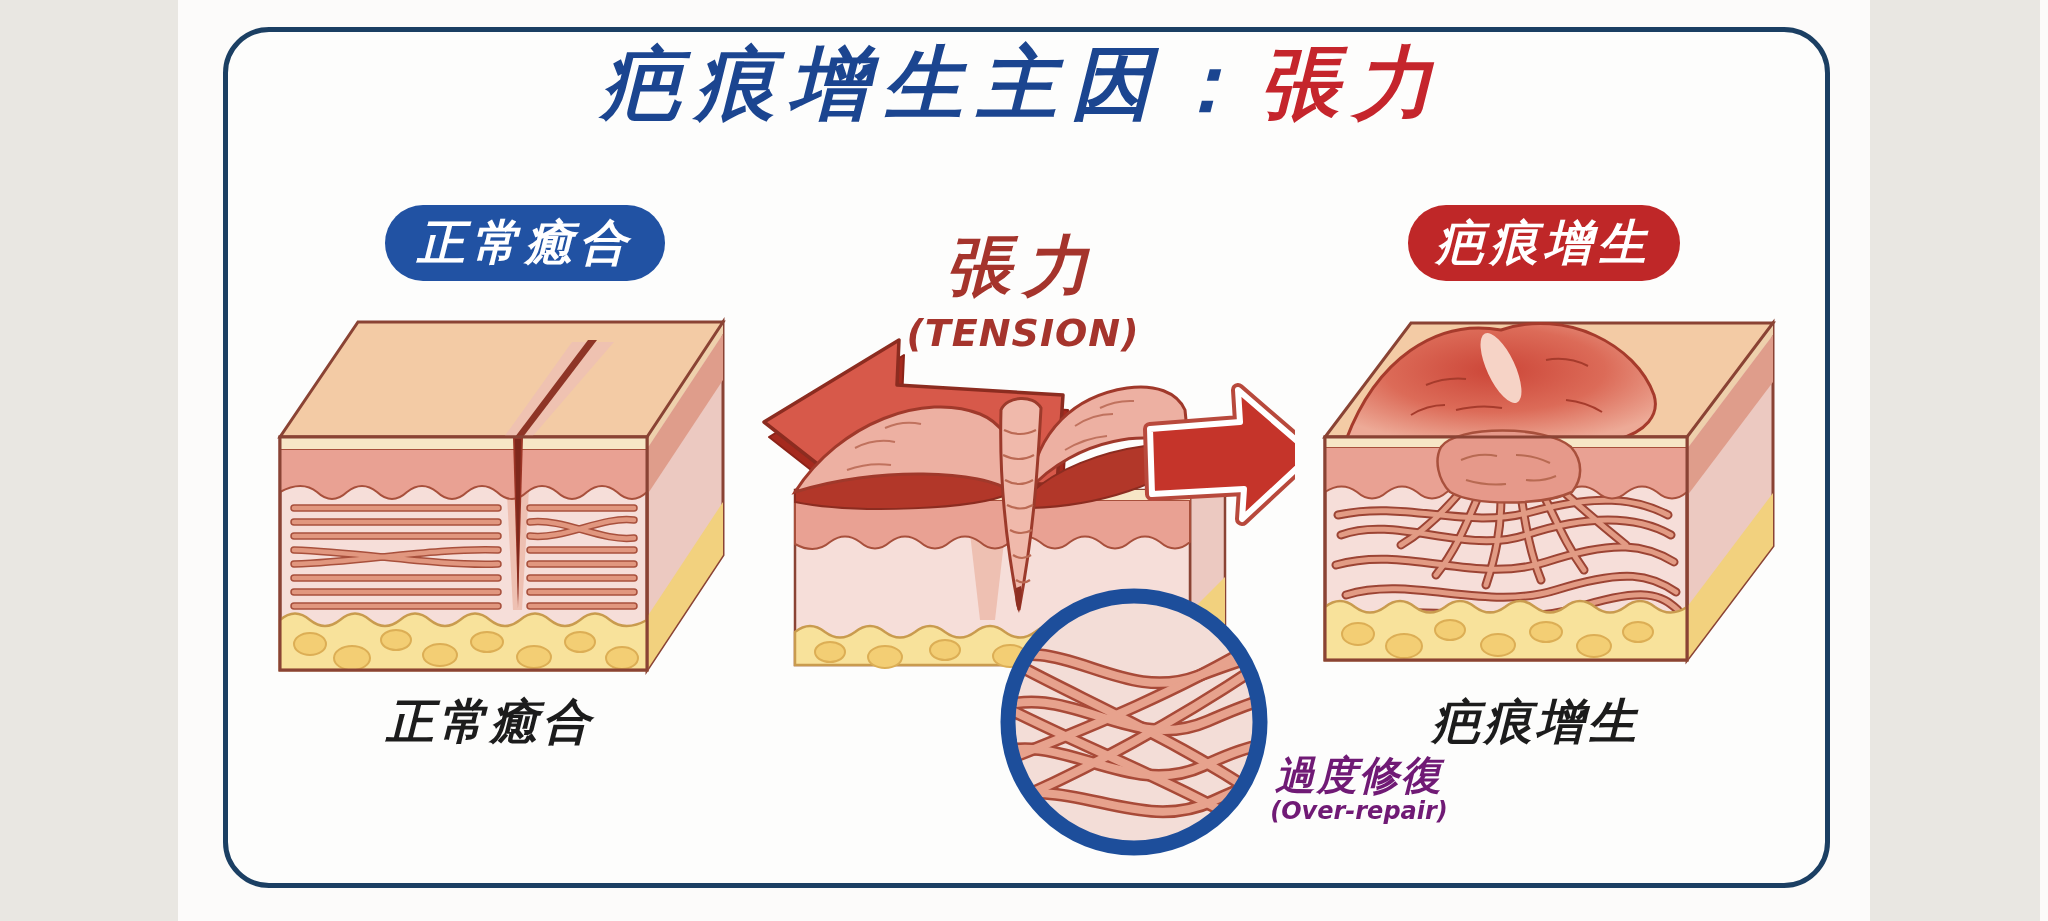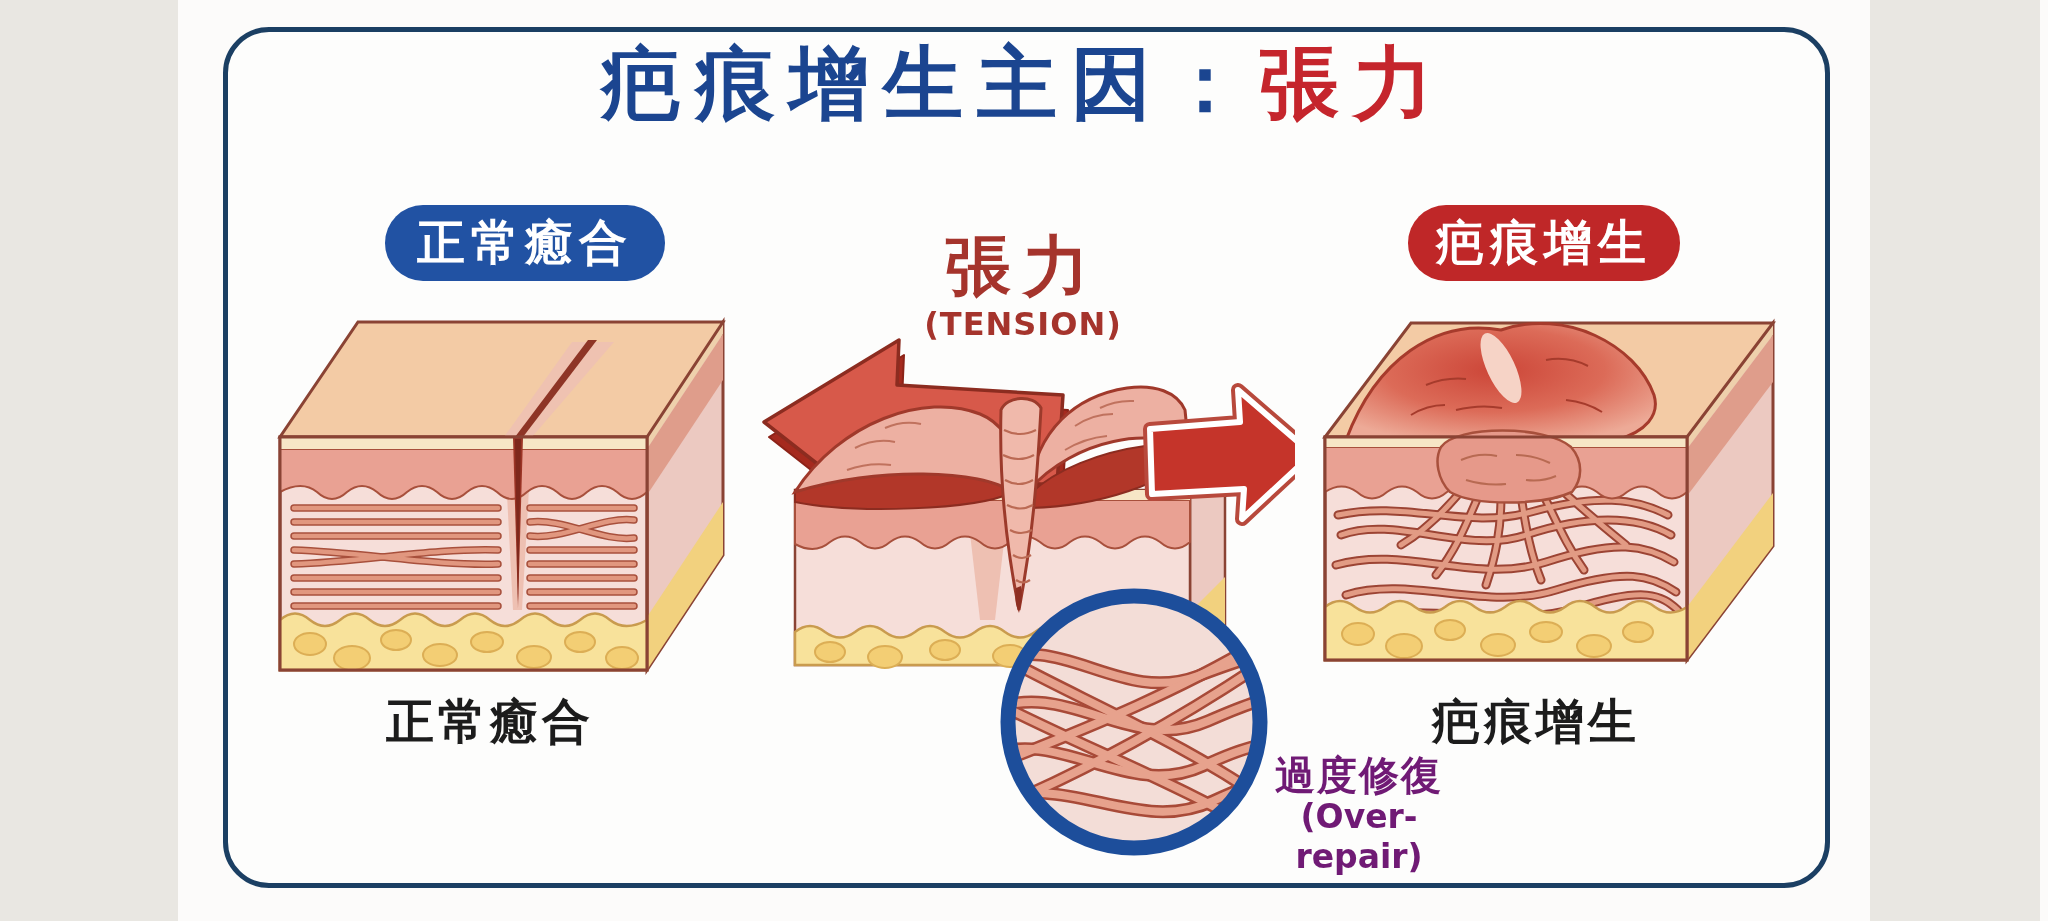--- a/index.html
+++ b/index.html
@@ -1,46 +1,46 @@
 <!DOCTYPE html>
 <html><head>
 <meta charset="utf-8">
 <style>
   html,body{margin:0;padding:0;background:#fcfbfa;}
   #canvas{position:relative;width:2040px;height:921px;background:#fcfbfa;overflow:hidden;
-          font-family:"DejaVu Sans","Liberation Sans",sans-serif;}
+          font-family:"DejaVu Sans","Liberation Sans",sans-serif;font-style:italic;}
   .side-band{position:absolute;top:0;height:921px;background:#e9e7e2;}
   #band-left{left:0;width:178px;}
   #band-right{left:1870px;width:178px;}
   #card{position:absolute;left:223px;top:27px;width:1597px;height:851px;
         border:5px solid #1b3f63;border-radius:46px;background:#fdfdfc;}
   #title{position:absolute;left:0;top:44px;width:2048px;text-align:center;
          font-size:80px;font-weight:800;letter-spacing:14px;line-height:1;}
   #title .t-blue{color:#1b4590;}
   #title .t-red{color:#c5252c;}
   .badge{position:absolute;top:205px;height:76px;border-radius:38px;color:#ffffff;
          font-size:48px;font-weight:800;letter-spacing:6px;display:flex;
          align-items:center;justify-content:center;}
   #badge-normal{left:385px;width:280px;background:#2152a3;}
   #badge-scar{left:1408px;width:272px;background:#bf2728;}
   #tension-group{position:absolute;left:823px;top:234px;width:400px;text-align:center;color:#a5342c;}
   #tension-group .zh{font-size:66px;font-weight:800;letter-spacing:12px;line-height:1;}
-  #tension-group .en{font-size:32px;font-weight:800;letter-spacing:1px;margin-top:8px;line-height:1;}
+  #tension-group .en{font-size:38px;font-weight:800;letter-spacing:1px;margin-top:14px;line-height:1;}
   .illus{position:absolute;}
   #illus-left{left:272px;top:312px;}
   #illus-mid{left:555px;top:330px;}
   #illus-right{left:1316px;top:290px;}
   #illus-mag{left:998px;top:586px;}
   .caption{position:absolute;top:690px;width:300px;text-align:center;color:#1c1c1c;
            font-size:48px;font-weight:700;letter-spacing:4px;}
   #caption-left{left:340px;}
   #caption-right{left:1386px;}
   #overrepair{position:absolute;left:1247px;top:753px;width:224px;text-align:center;color:#701a75;}
   #overrepair .zh{font-size:40px;font-weight:700;letter-spacing:2px;line-height:1.1;}
-  #overrepair .en{font-size:33px;font-weight:600;line-height:1.2;}
+  #overrepair .en{font-size:24px;font-weight:600;line-height:1.2;}
 </style>
 </head>
 <body>
 
 <div id="canvas">
 
   <div class="side-band" id="band-left"></div>
   <div class="side-band" id="band-right"></div>
 
   <div id="card"></div>

